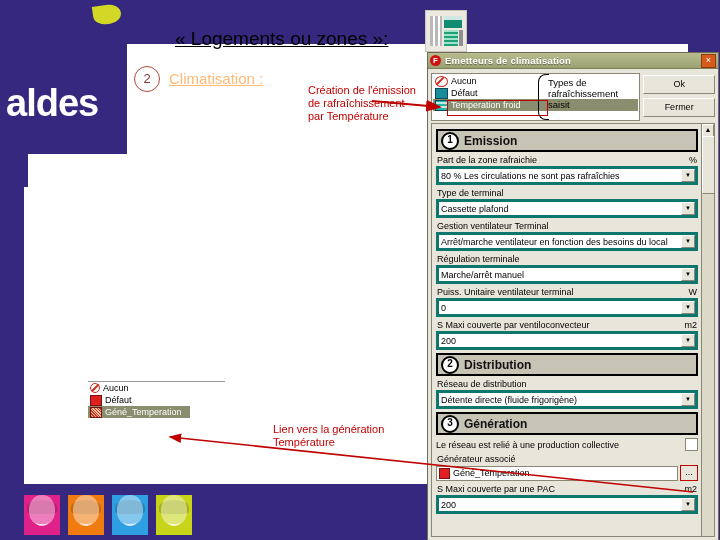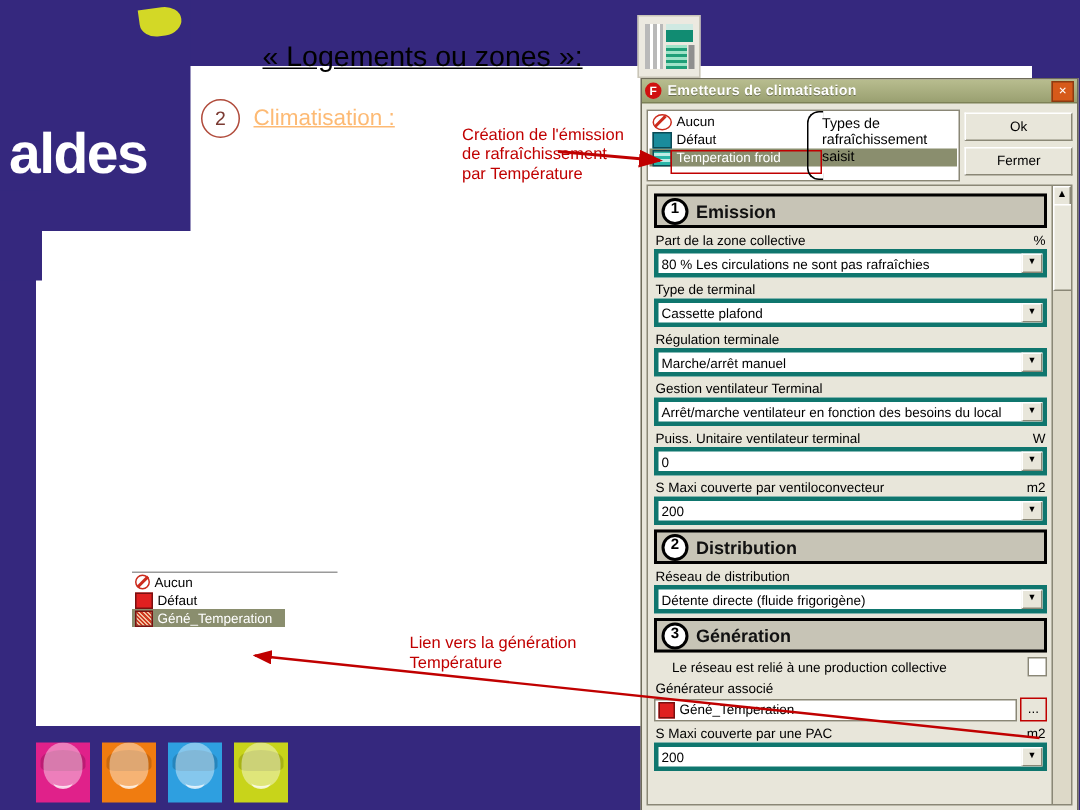--- a/index.html
+++ b/index.html
@@ -135,21 +135,21 @@
     line-height:12px;text-align:center;background:#fff;flex:none;}
   .sec-title{font-size:12px;font-weight:bold;color:#111;}
 
   .fld{margin-bottom:3px;}
   .fld-label{display:flex;justify-content:space-between;font-size:9px;line-height:11px;padding:0 1px;}
   .unit{font-size:9px;}
   .combo{height:13px;background:#ffffff;border:3px solid #0f766e;display:flex;align-items:center;
     font-size:9px;padding-left:2px;position:relative;overflow:hidden;white-space:nowrap;}
   .combo .arrow{position:absolute;right:0;top:0;width:12px;height:11px;background:#e8e6da;
     border:1px solid #8a8776;border-top-color:#fff;border-left-color:#fff;font-size:6px;text-align:center;line-height:10px;}
-  .chk-row{display:flex;align-items:center;justify-content:space-between;font-size:9px;margin:2px 0 3px 12px;}
+  .chk-row{display:flex;align-items:center;justify-content:space-between;font-size:9px;margin:2px 0 3px 0;}
   .chkbox{width:11px;height:11px;background:#fff;border:1px solid #8a8776;}
   .gen-row{display:flex;gap:2px;align-items:center;}
   .gen-combo{flex:1;height:13px;background:#ffffff;border:1px solid #8a8776;display:flex;align-items:center;gap:3px;
     padding-left:2px;font-size:9px;position:relative;overflow:hidden;white-space:nowrap;}
   .gen-ico{width:9px;height:9px;background:#e02020;border:1px solid #7a1010;flex:none;}
   .dots-btn{width:16px;height:14px;background:#e8e6da;border:1px solid #c00000;font-size:9px;text-align:center;line-height:12px;}
 </style>
 </head>
 <body>
 
@@ -251,21 +251,21 @@
     <div class="scroll-area">
       <div class="scroll-inner">
 
         <div class="sec-head">
           <span class="sec-num">1</span>
           <span class="sec-title">Emission</span>
         </div>
 
         <div class="fld">
           <div class="fld-label">
-            <span>Part de la zone collective</span>
+            <span>Part de la zone rafraichie</span>
             <span class="unit">%</span>
           </div>
           <div class="combo">
             <span>80 %  Les circulations ne sont pas rafraîchies</span>
             <span class="arrow">▼</span>
           </div>
         </div>
 
         <div class="fld">
           <div class="fld-label">
@@ -273,36 +273,36 @@
             <span class="unit"></span>
           </div>
           <div class="combo">
             <span>Cassette plafond</span>
             <span class="arrow">▼</span>
           </div>
         </div>
 
         <div class="fld">
           <div class="fld-label">
+            <span>Gestion ventilateur Terminal</span>
+            <span class="unit"></span>
+          </div>
+          <div class="combo">
+            <span>Arrêt/marche ventilateur en fonction des besoins du local</span>
+            <span class="arrow">▼</span>
+          </div>
+        </div>
+
+        <div class="fld">
+          <div class="fld-label">
             <span>Régulation terminale</span>
             <span class="unit"></span>
           </div>
           <div class="combo">
             <span>Marche/arrêt manuel</span>
-            <span class="arrow">▼</span>
-          </div>
-        </div>
-
-        <div class="fld">
-          <div class="fld-label">
-            <span>Gestion ventilateur Terminal</span>
-            <span class="unit"></span>
-          </div>
-          <div class="combo">
-            <span>Arrêt/marche ventilateur en fonction des besoins du local</span>
             <span class="arrow">▼</span>
           </div>
         </div>
 
         <div class="fld">
           <div class="fld-label">
             <span>Puiss. Unitaire ventilateur terminal</span>
             <span class="unit">W</span>
           </div>
           <div class="combo">

